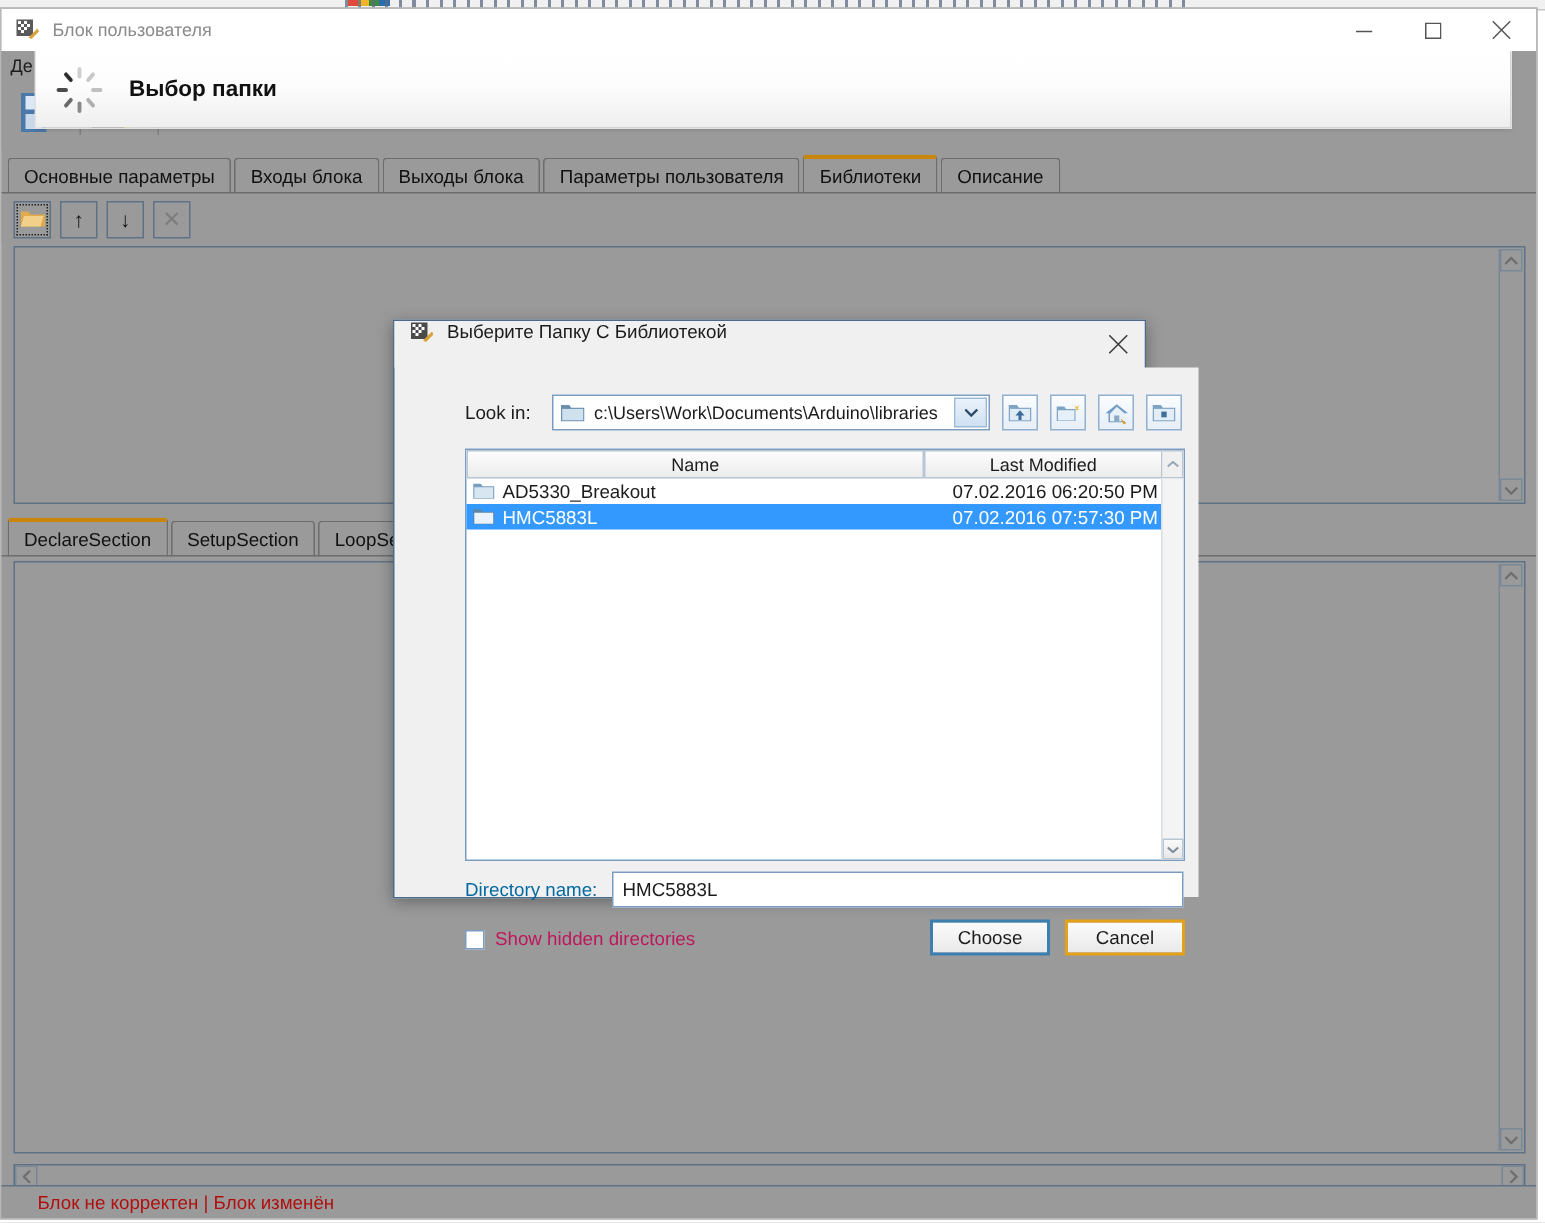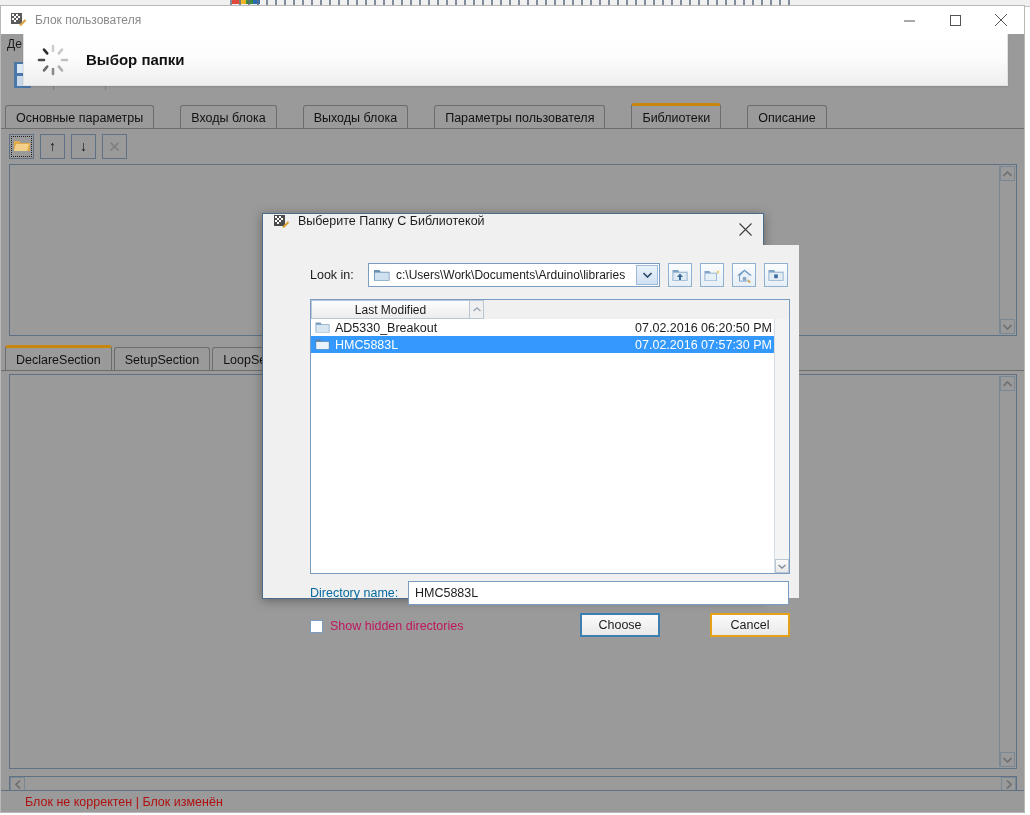--- a/index.html
+++ b/index.html
@@ -156,21 +156,20 @@
     color: #111;
   }
 
   
   .tabstrip {
     position: absolute;
     left: 4px; top: 97px;
     height: 26px;
     display: flex;
     align-items: flex-end;
-    gap: 24px;
   }
   .tab {
     height: 24px;
     padding: 0 10px;
     display: flex;
     align-items: center;
     background: #9a9a9a;
     border: 1px solid #6d6d6d;
     border-bottom: none;
     border-radius: 3px 3px 0 0;
@@ -549,21 +548,20 @@
     background: #fff;
     border: 1px solid #7a9cc0;
     box-sizing: border-box;
     margin-right: 7px;
     flex: none;
   }
   .dlg-actions {
     position: absolute;
     right: 0; top: 0;
     display: flex;
-    gap: 40px;
   }
   .dlg-btn {
     width: 80px; height: 24px;
     display: flex; align-items: center; justify-content: center;
     font-size: 12.5px;
     color: #1c1c1c;
     background: linear-gradient(to bottom,#fbfbfb,#e9e9e9);
     border: 1px solid #a9a9a9;
     box-sizing: border-box;
   }
@@ -834,20 +832,23 @@
         <svg width="16" height="14" viewBox="0 0 16 14">
           <path d="M0.5 2 h5.5 l1.3 1.8 H15.5 v9 H0.5 Z" fill="#7fa3c4"></path>
           <path d="M1.3 4.6 h13.4 v7.6 H1.3 Z" fill="#e2edf6"></path>
           <rect x="6.2" y="6.4" width="3.6" height="3.8" fill="#3e6f9e"></rect>
         </svg>
       </div>
     </div>
 
     <div class="filelist">
       <div class="fl-header">
+        <div class="fl-col name">
+          <span>Name</span>
+        </div>
         <div class="fl-col mod">
           <span>Last Modified</span>
         </div>
         <div class="fl-hdr-scroll">
           <svg width="8" height="5" viewBox="0 0 8 5">
               <path d="M0.5 4 L4 1 L7.5 4" fill="none" stroke="#9aa8b6" stroke-width="1.4"></path>
             </svg>
         </div>
       </div>
 

